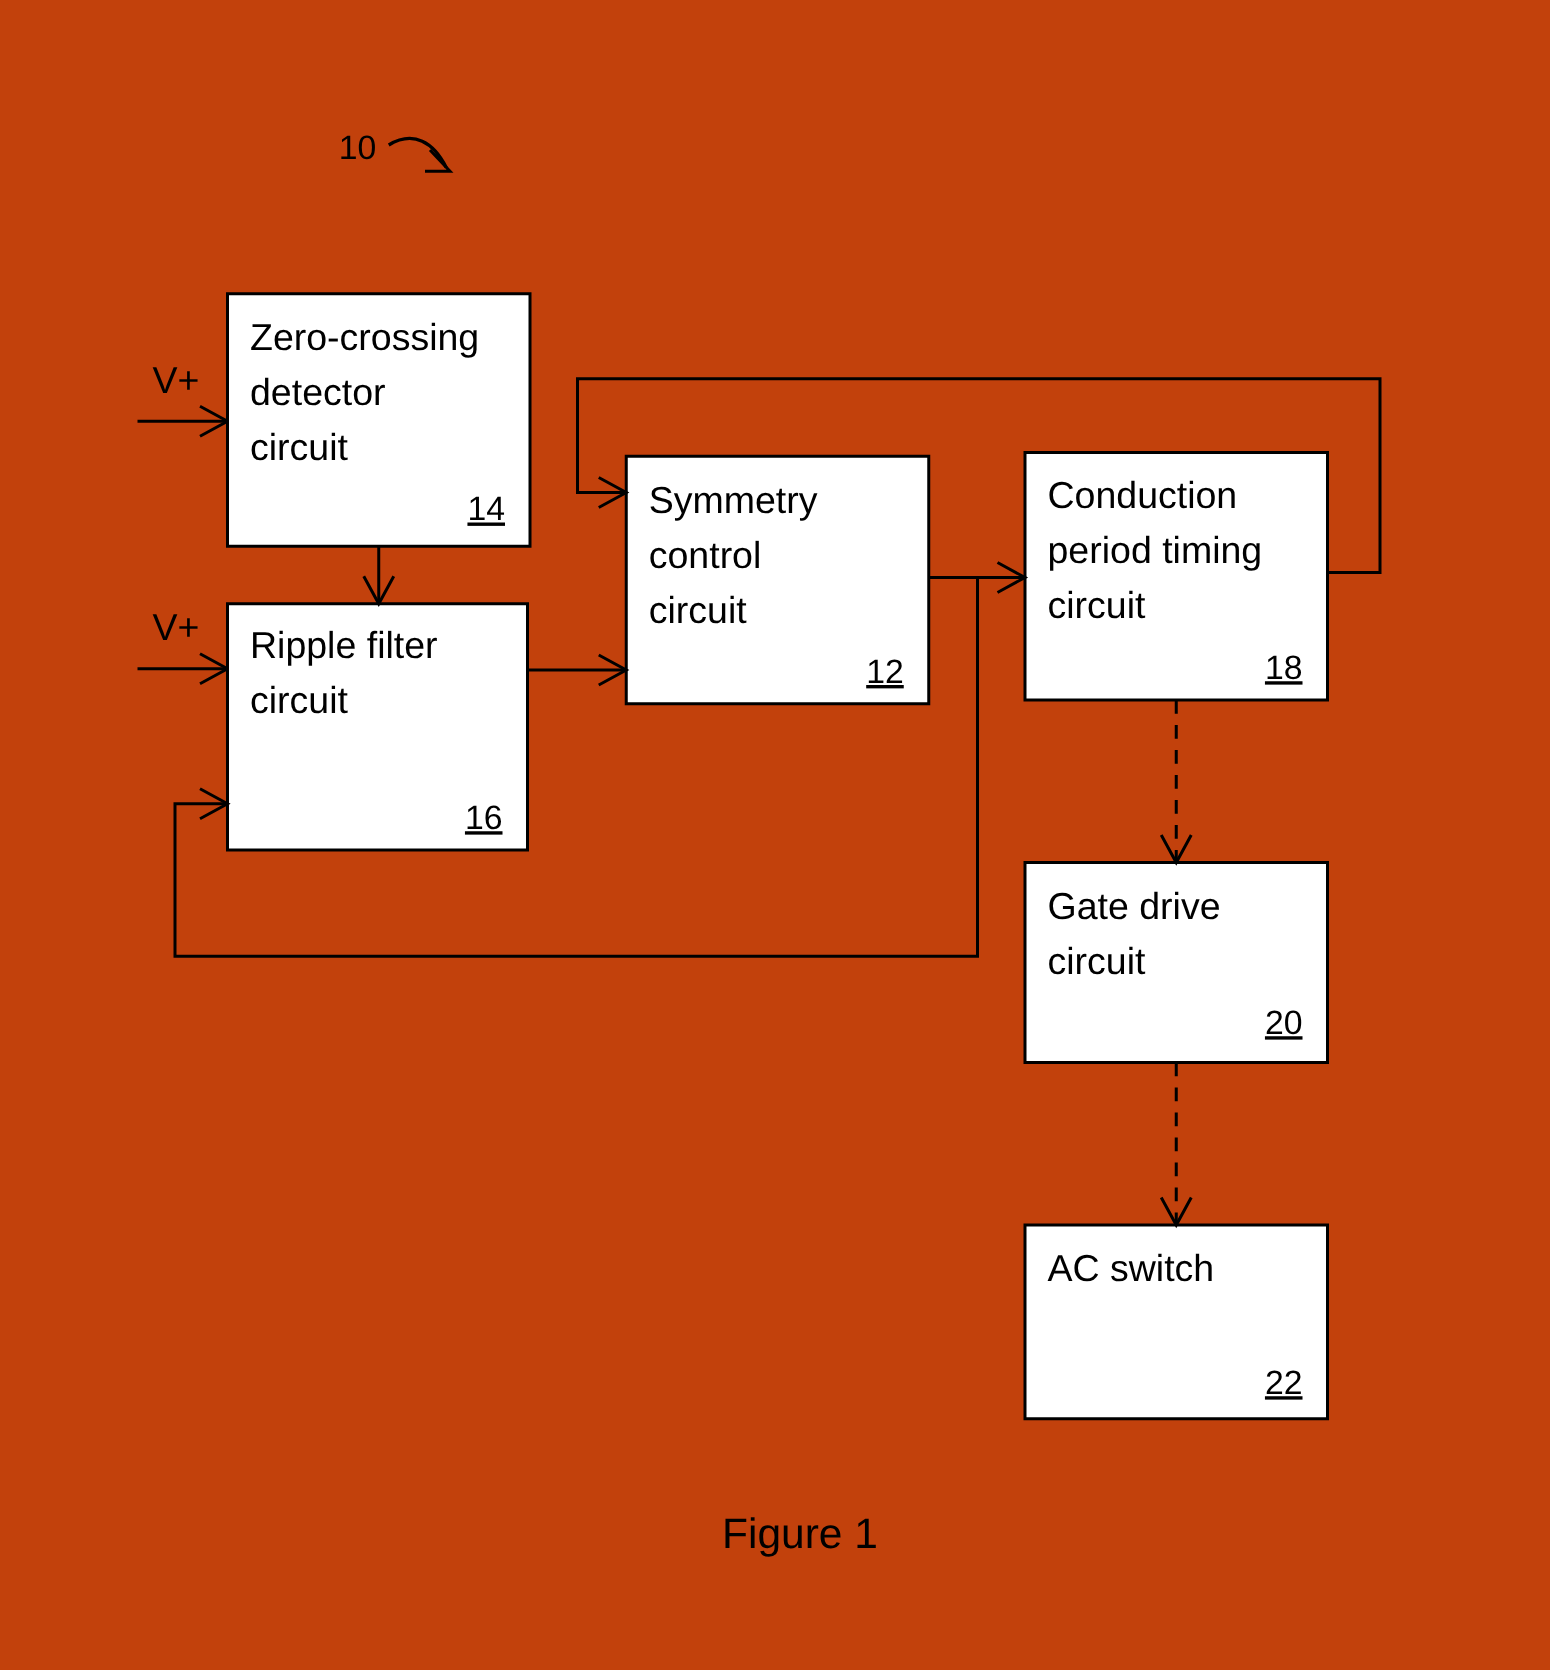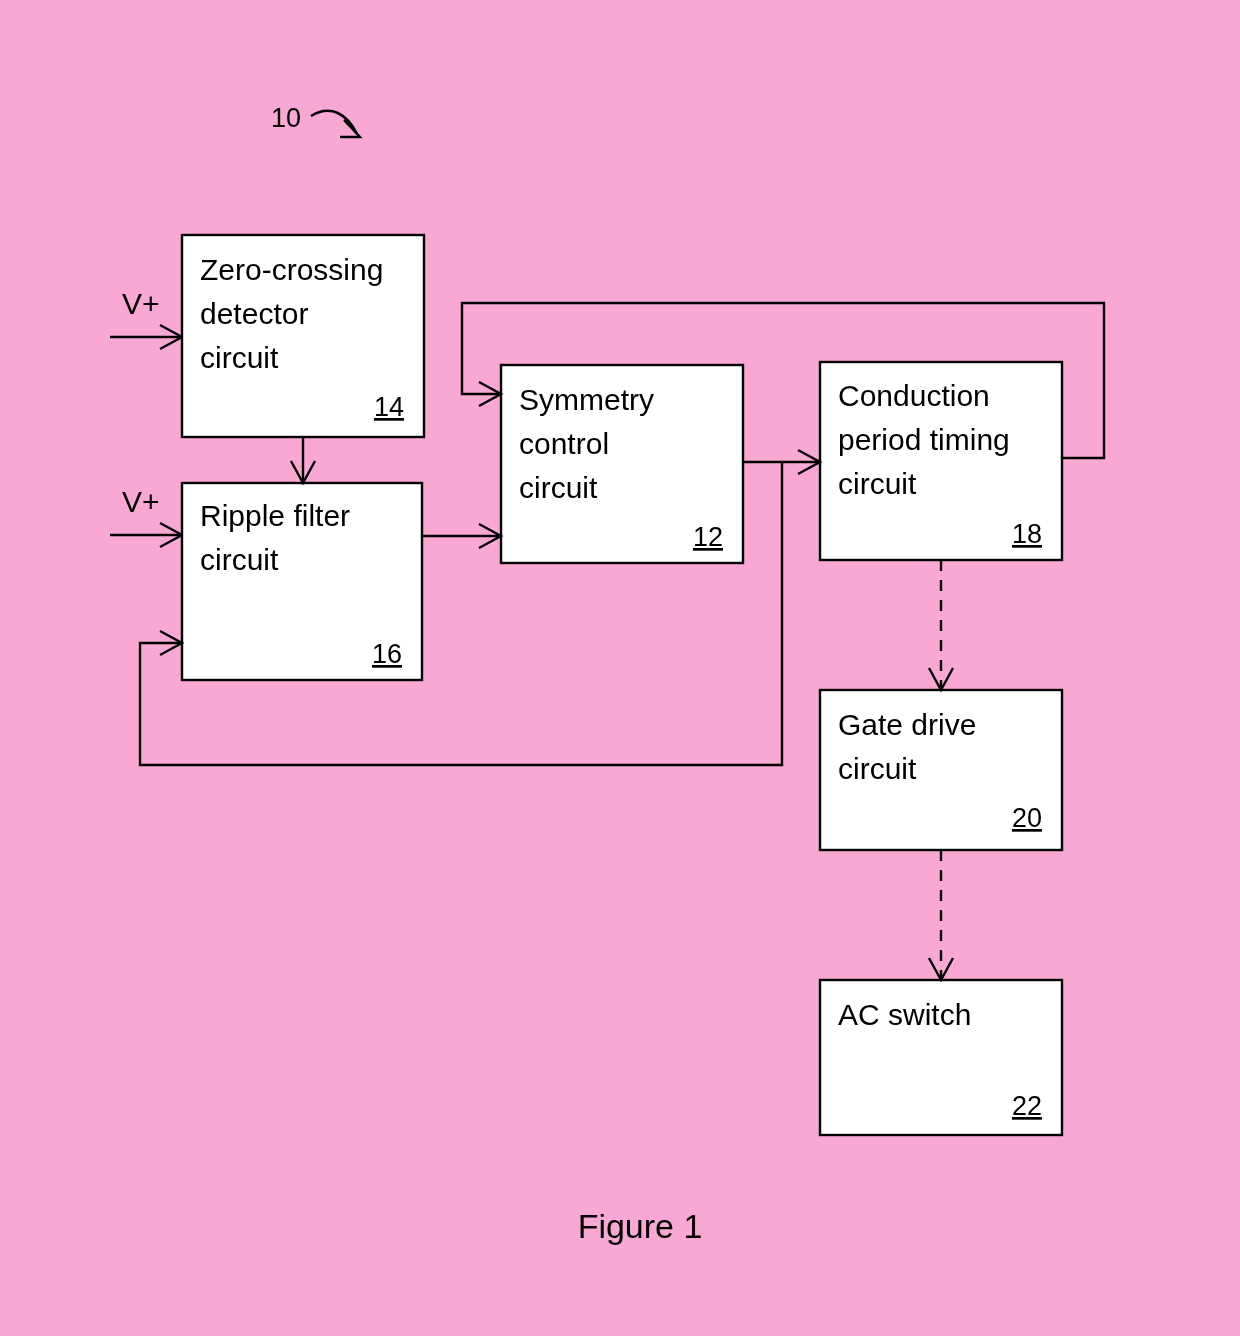--- a/index.html
+++ b/index.html
@@ -9,21 +9,21 @@
     background: #ffffff;
   }
   body {
     font-family: "Liberation Sans", sans-serif;
     color: #000000;
   }
   #page {
     position: relative;
     width: 1240px;
     height: 1336px;
-    background: #f9a8d4;
+    background: #c2410c;
     overflow: hidden;
   }
   #diagram-svg {
     position: absolute;
     left: 0;
     top: 0;
     width: 1240px;
     height: 1336px;
   }
   .blk-title {

